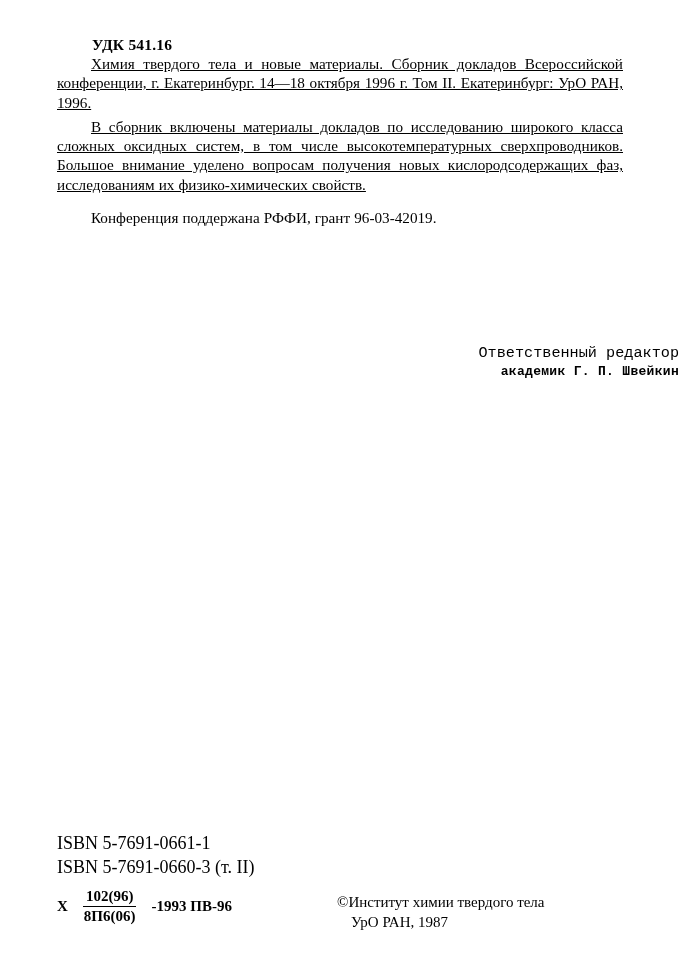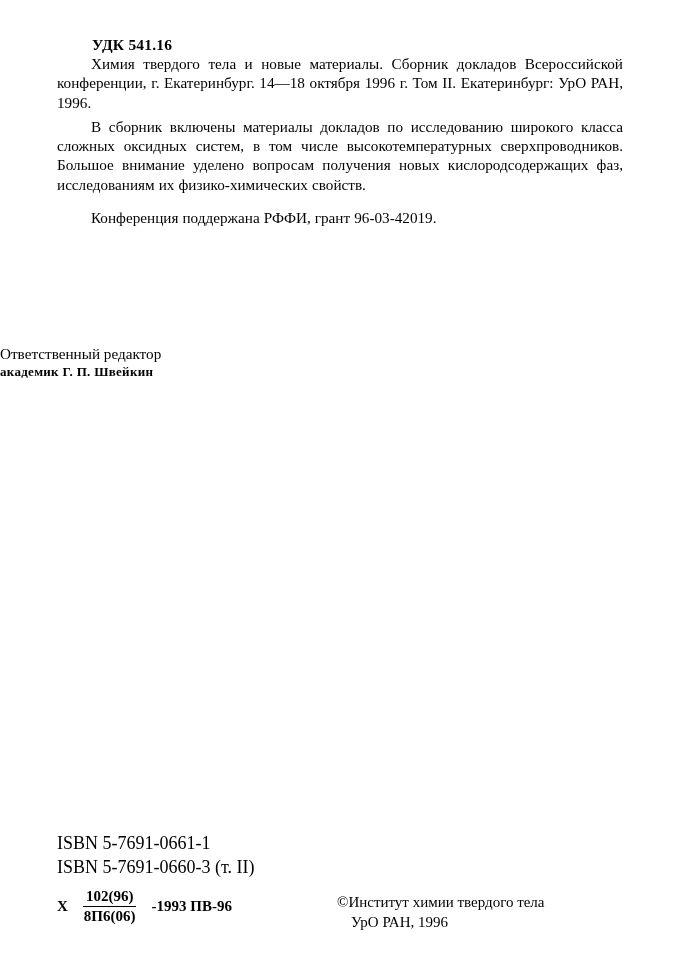--- a/index.html
+++ b/index.html
@@ -37,30 +37,32 @@
   p.para {
     margin: 0 0 6px 0;
     font-size: 15.2px;
     line-height: 1.27;
     text-align: justify;
     text-indent: 34px;
     word-spacing: 0.3px;
   }
   p.para.tight {
     margin-bottom: 5px;
+    text-decoration: underline;
   }
   p.para.gap {
     margin-top: 14px;
   }
   .editor-block {
     position: absolute;
     left: 0;
     right: 0;
     top: 344px;
-    text-align: left;
+    text-align: right;
+    font-family: Liberation Mono, monospace;
   }
   .editor-role {
     font-size: 15.2px;
     line-height: 1.3;
   }
   .editor-name {
     font-size: 13px;
     font-weight: bold;
     line-height: 1.3;
     letter-spacing: 0.3px;
@@ -150,18 +152,18 @@
         <span class="code-x">X</span>
         <span class="fraction">
           <span class="num">102(96)</span>
           <span class="den">8П6(06)</span>
         </span>
         <span class="code-tail">-1993 ПВ-96</span>
       </div>
 
       <div class="copyright">
         <span>©Институт химии твердого тела</span>
-        <span class="line2">УрО РАН, 1996</span>
+        <span class="line2">УрО РАН, 1987</span>
       </div>
     </div>
   </div>
 
 </div>
 
 </body></html>

